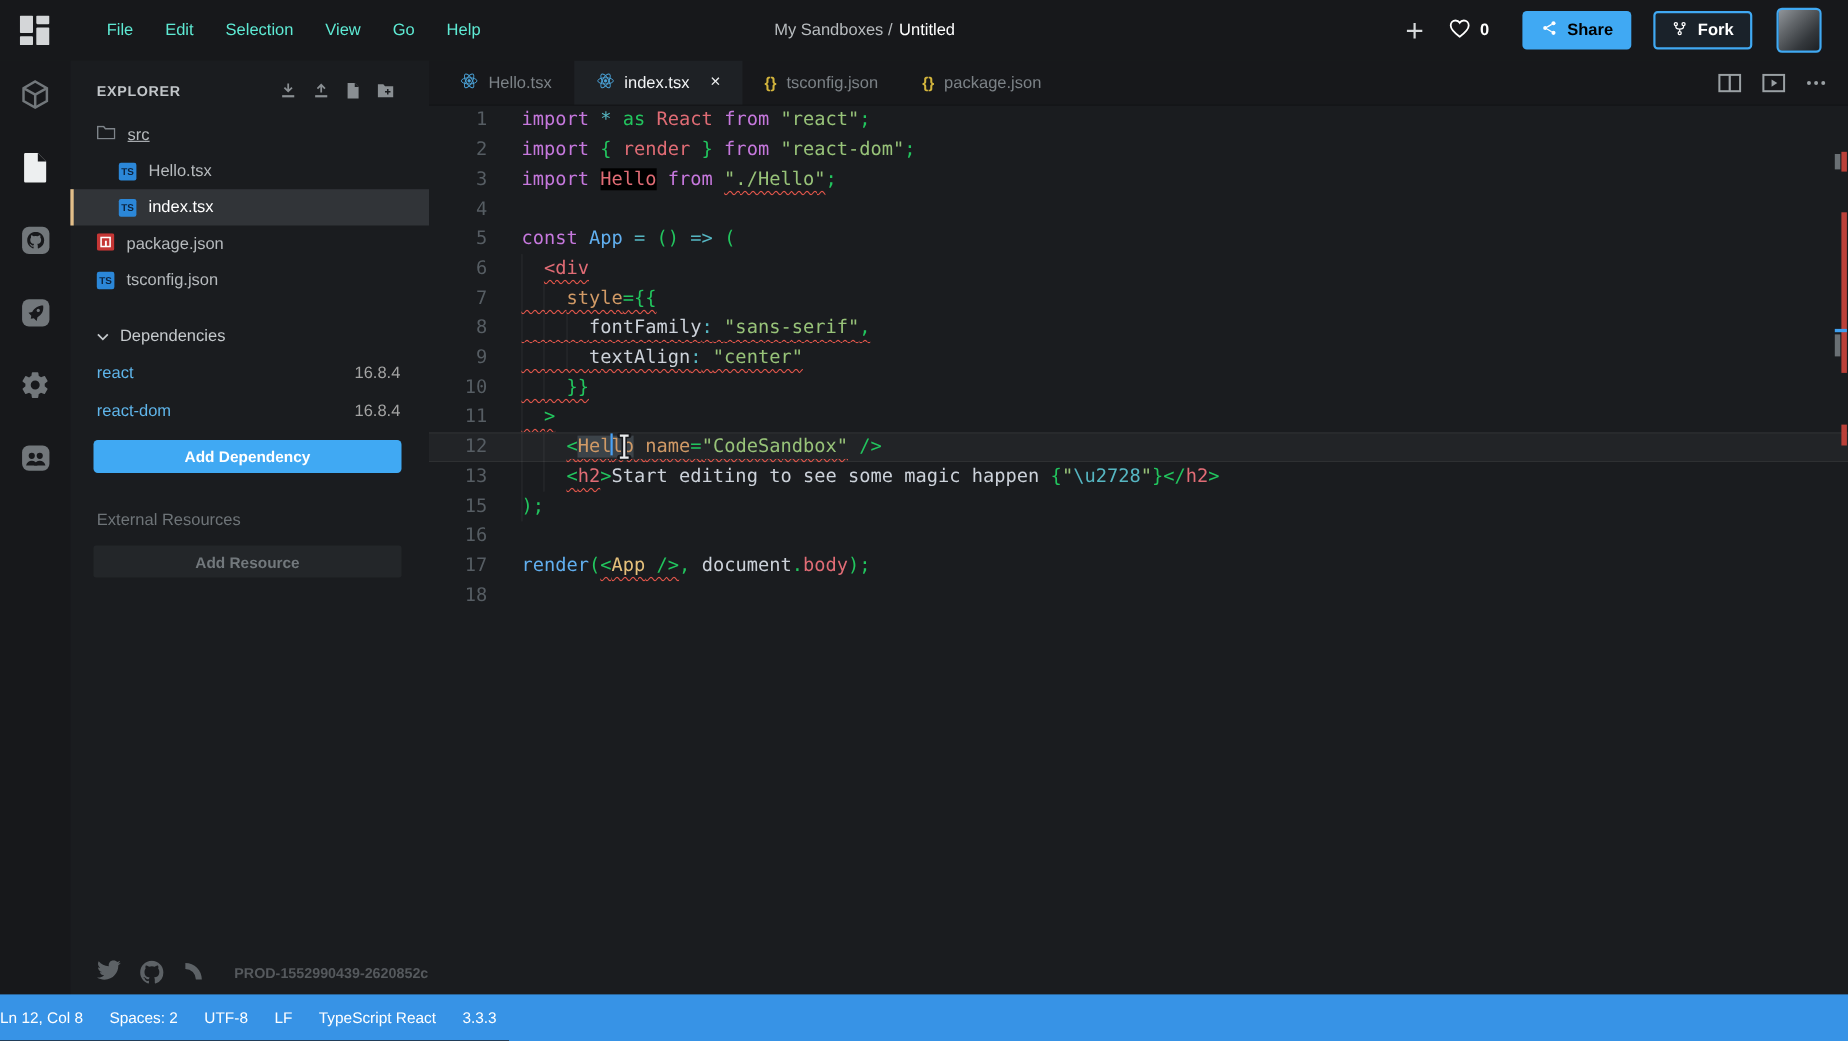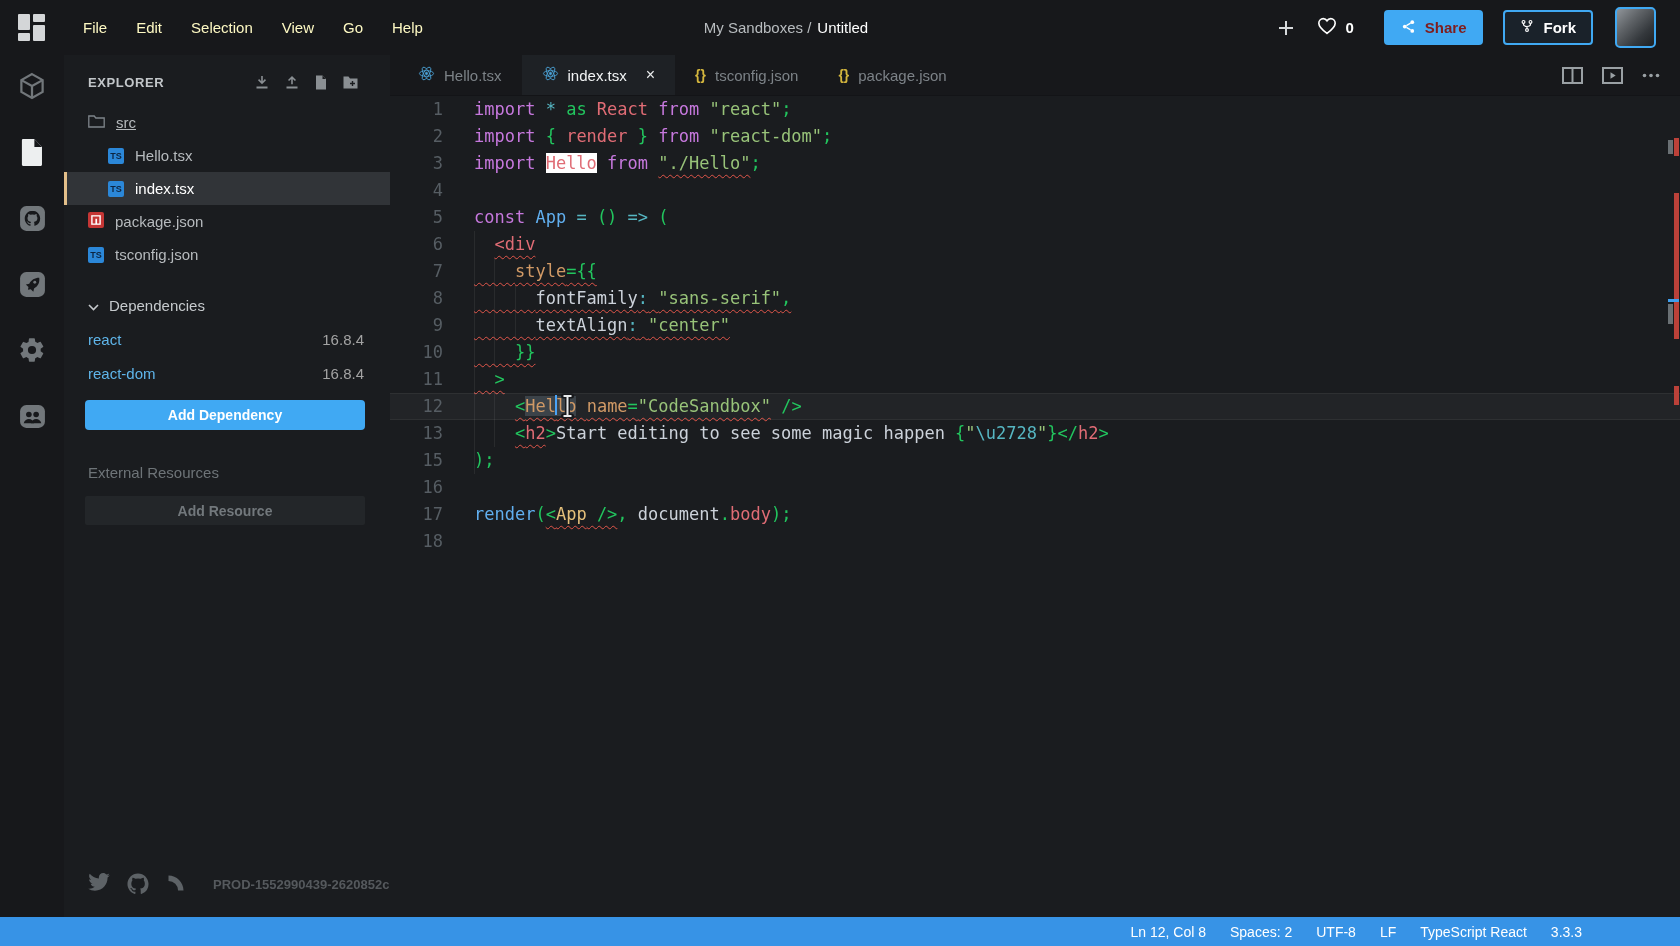--- a/index.html
+++ b/index.html
@@ -6,29 +6,29 @@
     --accent:#40a9f3; --status:#3793e6; --error:#e0554a;
     --sel-accent:#e3bf8a; --deplink:#5fb5ea;
   }
   *{margin:0;padding:0;box-sizing:border-box}
   html,body{width:1680px;height:946px;overflow:hidden}
   body{background:#1a1c1f;font-family:"Liberation Sans",sans-serif;color:#c5c9cc;position:relative}
 
   
   .topbar{position:absolute;top:0;left:0;right:0;height:55px;background:#17181b;display:flex;align-items:center;z-index:5}
   .logo{margin-left:18px;width:27px;height:27px;cursor:pointer;flex:none}
-  .menubar{display:flex;gap:29px;margin-left:38px;font-size:15px;color:#fef9c3}
+  .menubar{display:flex;gap:29px;margin-left:52px;font-size:15px;color:#5eead4}
   .menu-item{cursor:pointer}
   .breadcrumb{position:absolute;left:786px;transform:translateX(-50%);font-size:15px;display:flex;gap:6px;white-space:nowrap}
   .bc-prefix{color:#b8bcbf;cursor:pointer}
   .bc-title{color:#fff;cursor:pointer}
   .top-right{position:absolute;right:24px;top:0;height:55px;display:flex;align-items:center}
   .tb-plus{margin-right:22px;display:flex;cursor:pointer}
   .like{display:flex;align-items:center;gap:8px;margin-right:30px;color:#fff;font-size:15px;font-weight:bold;cursor:pointer}
-  .btn-share{display:flex;align-items:center;gap:9px;background:var(--accent);color:#7f1d1d;font-weight:bold;font-size:15px;height:35px;padding:0 17px;border-radius:4px;border:none;cursor:pointer;margin-right:20px;font-family:inherit}
+  .btn-share{display:flex;align-items:center;gap:9px;background:var(--accent);color:#000000;font-weight:bold;font-size:15px;height:35px;padding:0 17px;border-radius:4px;border:none;cursor:pointer;margin-right:20px;font-family:inherit}
   .btn-fork{display:flex;align-items:center;gap:9px;background:rgba(64,169,243,0.07);color:#fff;font-weight:bold;font-size:15px;height:35px;padding:0 15px;border-radius:4px;border:2px solid var(--accent);cursor:pointer;margin-right:22px;font-family:inherit}
   .avatar{width:41px;height:41px;border-radius:5px;border:2px solid var(--accent);background:linear-gradient(135deg,#90959a 0%,#606468 35%,#34383c 70%,#1d2023 100%);cursor:pointer}
 
   
   .rail{position:absolute;left:0;top:55px;width:64px;bottom:27px;background:#17181b;display:flex;flex-direction:column;align-items:center;padding-top:16px;gap:36px}
   .rail-item{width:30px;height:30px;display:flex;align-items:center;justify-content:center;cursor:pointer}
 
   
   .sidebar{position:absolute;left:64px;top:55px;width:326px;bottom:27px;background:#1a1c1f}
   .exp-head{display:flex;align-items:center;justify-content:space-between;padding:20px 32px 16px 24px}
@@ -63,33 +63,33 @@
   .tab-actions span{cursor:pointer;display:flex}
 
   .code{position:absolute;top:41px;left:0;right:0;bottom:0;font-family:"DejaVu Sans Mono",monospace;font-size:17px}
   .line{display:flex;height:27px;line-height:27px;white-space:pre;position:relative}
   .line.current{background:rgba(255,255,255,.04);box-shadow:inset 0 1px 0 rgba(255,255,255,.055),inset 0 -1px 0 rgba(255,255,255,.055)}
   .g{width:84px;padding-right:31px;text-align:right;color:#565d63;flex:none;user-select:none}
   .lc{flex:1;color:#abb2bf}
   .tk-k{color:#c678dd}.tk-s{color:#98c379}.tk-r{color:#e06c75}.tk-b{color:#61afef}
   .tk-o{color:#d19a66}.tk-y{color:#e5c07b}.tk-c{color:#56b6c2}.tk-d{color:#22c55e}.tk-w{color:#ccd2da}
   .wv{text-decoration:underline wavy var(--error);text-underline-offset:5px;text-decoration-thickness:1px;text-decoration-skip-ink:none}
-  .sel{background:#ffffff}
+  .sel{background:#000000}
   .hl{background:#3c4349}
   .caret{display:inline-block;width:2px;height:20px;background:#4aa3f7;vertical-align:middle;margin:0 -1px;position:relative;top:-2px}
   .guide{position:absolute;width:1px;background:rgba(255,255,255,.065)}
   .ruler{position:absolute;top:0;right:0;width:12px;bottom:0}
   .rm{position:absolute}
   .rm-error{right:1px;width:5px;background:#bb4139}
   .rm-selection{right:7px;width:5px;background:#6a7074}
   .rm-cursor{right:1px;width:11px;background:#3f9fef}
   .ibeam{position:absolute;z-index:3}
 
   
-  .statusbar{position:absolute;left:0;right:0;bottom:0;height:29px;background:var(--status);display:flex;align-items:center;justify-content:flex-end;gap:24px;padding-right:98px;color:#fff;font-size:14px;z-index:6}
+  .statusbar{position:absolute;left:0;right:0;bottom:0;height:42px;background:var(--status);display:flex;align-items:center;justify-content:flex-start;gap:24px;padding-right:98px;color:#fff;font-size:14px;z-index:6}
   .statusbar span{cursor:pointer;white-space:nowrap}
 </style>
 </head>
 <body>
 
 <div class="topbar">
   <div class="logo">
     <svg width="27" height="27" viewBox="0 0 27 27">
         <rect x="0" y="0" width="12" height="16" rx="1" fill="#d4d6d8"></rect>
         <rect x="0" y="19" width="12" height="8" rx="1" fill="#d4d6d8"></rect>

